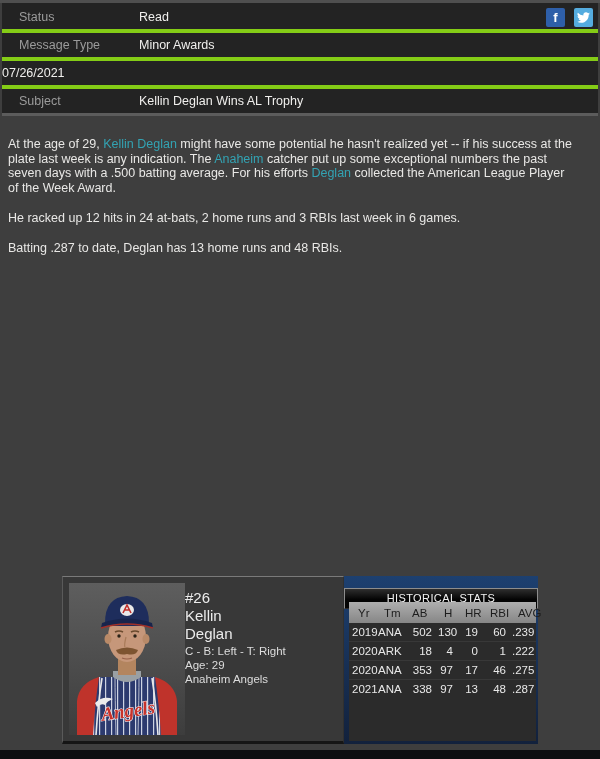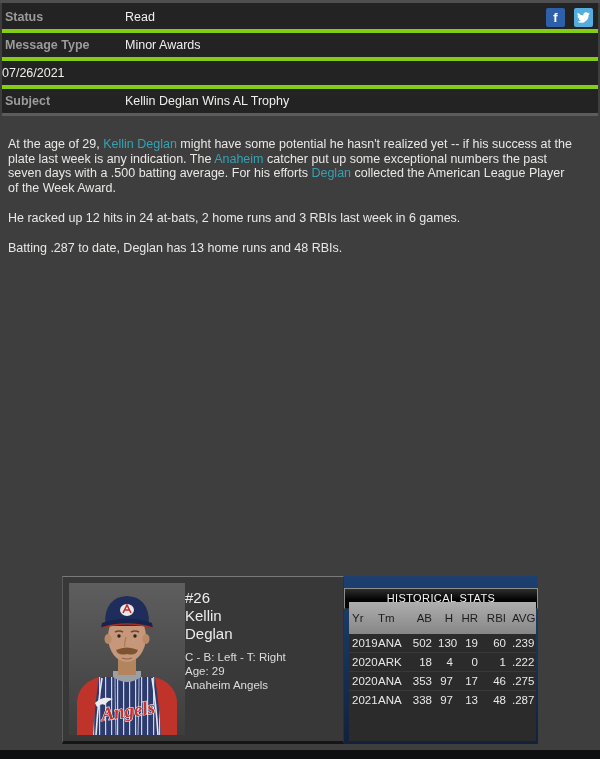--- a/index.html
+++ b/index.html
@@ -5,21 +5,21 @@
   html,body{margin:0;padding:0;background:#3e3e3e;}
   .page{position:relative;width:600px;height:759px;background:#3e3e3e;overflow:hidden;
         font-family:"Liberation Sans",sans-serif;-webkit-font-smoothing:antialiased;}
   .page::before{content:"";position:absolute;top:0;left:0;right:0;height:3px;background:#4f4f4f;}
 
   
   .header-frame{position:relative;margin:3px 2px 0 2px;background:#232323;
                 border-bottom:3px solid #5c5c5c;padding-top:2px;}
   .hrow{height:24px;line-height:24px;font-size:12.5px;display:flex;}
   .hrow + .hrow{border-top:4px solid #84cc16;}
-  .hlabel{color:#9b9b9b;width:120px;padding-left:3px;flex:none;font-weight:bold;}
+  .hlabel{color:#9b9b9b;width:120px;padding-left:17px;flex:none;}
   .hvalue{color:#f0efed;}
   .share{position:absolute;top:5px;right:5px;display:flex;gap:9px;}
   .share-icon{width:19px;height:19px;border-radius:2px;display:flex;align-items:center;
               justify-content:center;cursor:pointer;}
   .share-icon.fb span{color:#fff;font-weight:bold;font-size:13px;line-height:19px;}
   .share-icon.tw svg{width:13px;height:13px;display:block;}
 
   
   .article{padding:21px 24px 0 8px;font-size:12.5px;line-height:14.7px;color:#e9e8e6;}
   .article p{margin:0 0 15px 0;}
@@ -27,33 +27,33 @@
 
   
   .player-card{position:absolute;left:62px;top:576px;width:280px;height:164px;background:#383838;
                border-style:solid;border-width:1px 1px 3px 1px;
                border-color:#7a7a7a #303030 #151515 #5a5a5a;cursor:pointer;}
   .portrait{position:absolute;left:6px;top:6px;width:116px;height:152px;}
   .portrait svg{display:block;}
   .player-info{position:absolute;left:122px;right:8px;top:12px;color:#ececec;}
   .pi-big{font-size:15px;line-height:18px;}
   .pi-small{font-size:11.5px;line-height:14px;color:#dcdcdc;}
-  .pi-details{margin-top:7px;}
+  .pi-details{margin-top:1px;}
 
   
   .stats-panel{position:absolute;left:344px;top:576px;width:194px;height:168px;
                background:linear-gradient(#1d4070,#12213c);}
   .stats-title{position:absolute;left:0;top:0;right:0;height:19px;line-height:19px;
                background:linear-gradient(#2e2e2e,#040404 55%);border:1px solid #8d8d8d;
                border-bottom-color:#2a2a2a;color:#f2f2f2;font-size:11px;text-align:center;
                letter-spacing:.4px;margin-top:12px;}
   .stats-body{position:absolute;left:5px;top:26px;width:187px;height:139px;background:#2b2b2b;}
   table.stats{border-collapse:collapse;width:187px;table-layout:fixed;font-size:11.5px;}
   table.stats th{background:linear-gradient(#aeaeae,#868686);color:#1d1d1d;font-weight:normal;
-                 height:32px;padding:0 3px;}
+                 height:21px;padding:0 9px;}
   table.stats td{color:#e8e8e8;height:18px;padding:0 3px;}
   table.stats tr + tr td{border-top:1px solid #383838;}
   .c-l{text-align:left;}
   .c-r{text-align:right;}
 
   .bottom-bar{position:absolute;left:0;right:0;bottom:0;height:9px;background:#0d0f11;}
 </style>
 </head>
 <body>
 

